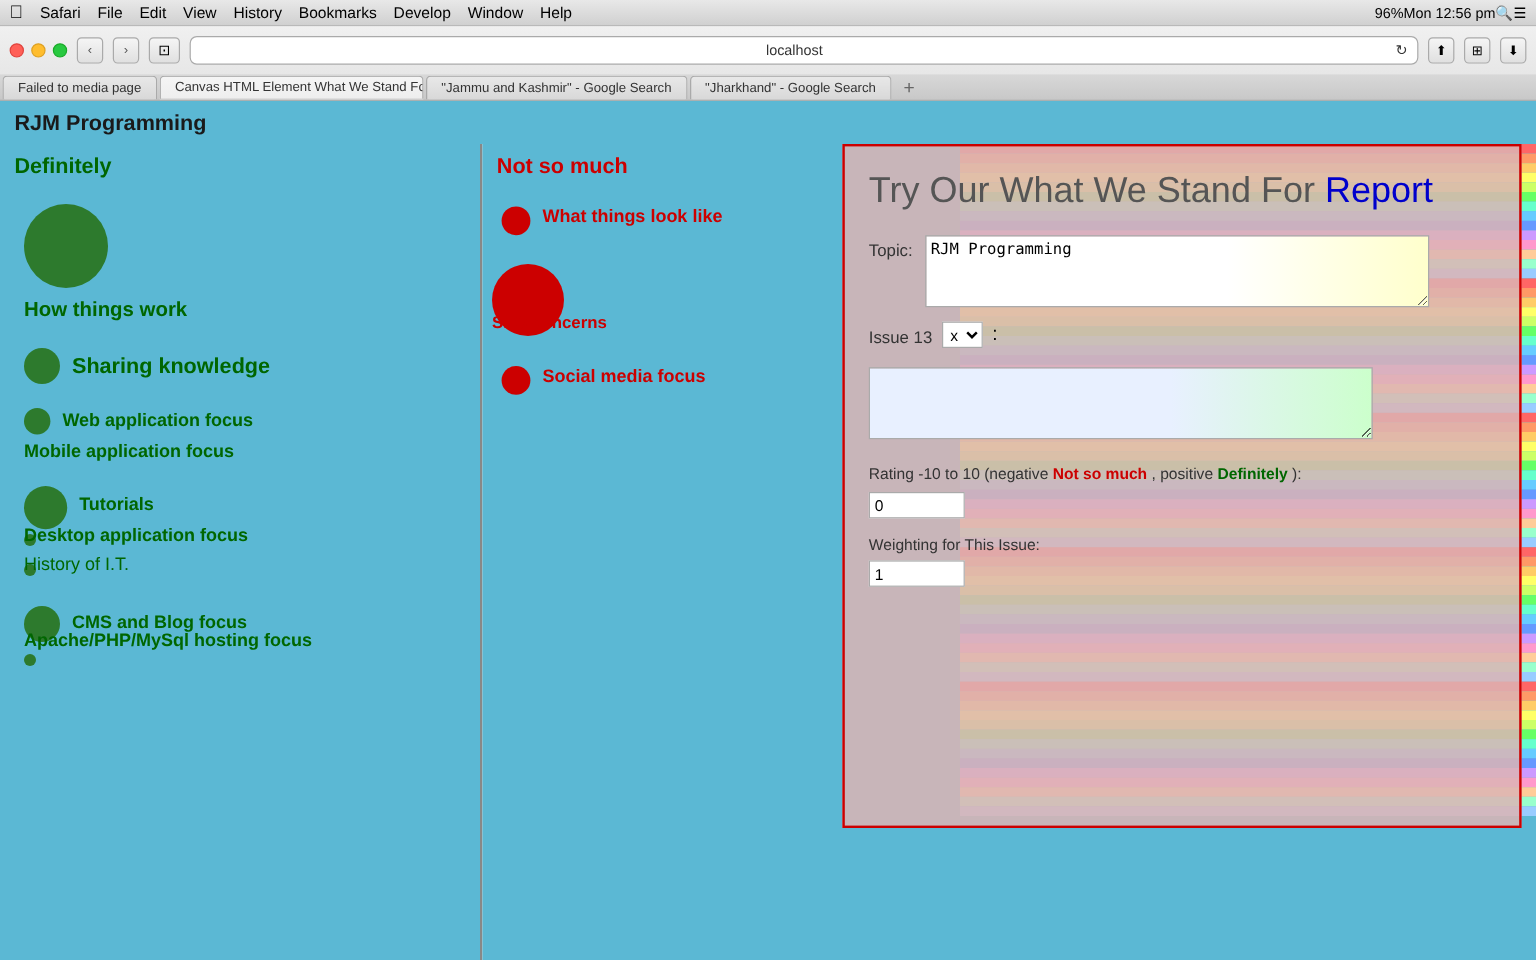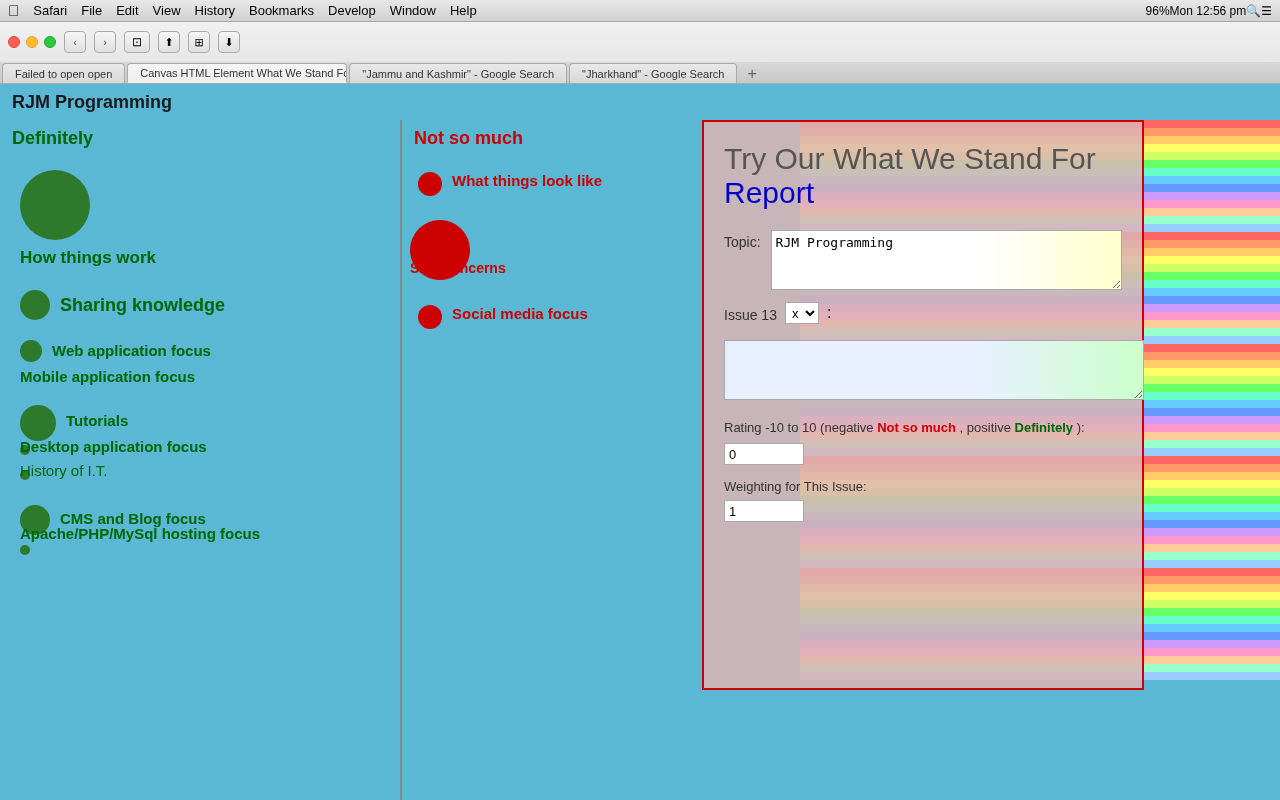--- a/index.html
+++ b/index.html
@@ -202,21 +202,21 @@
     }
     .stripe {
       height: 8px;
       width: 100%;
     }
 
     
     .modal-overlay {
       position: absolute;
       top: 0; left: 300px;
-      width: 442px;
+      width: 566px;
       height: 570px;
       background: rgba(220, 180, 180, 0.85);
       border: 2px solid #cc0000;
       z-index: 10;
       padding: 20px;
     }
     .modal-title {
       font-size: 30px;
       font-weight: normal;
       color: #555;
@@ -361,28 +361,32 @@
 <div class="browser-chrome">
   <div class="browser-toolbar">
     <div class="traffic-lights">
       <div class="tl tl-red"></div>
       <div class="tl tl-yellow"></div>
       <div class="tl tl-green"></div>
     </div>
     <div class="nav-btn">‹</div>
     <div class="nav-btn">›</div>
     <div class="sidebar-btn">⊡</div>
+    <div class="address-bar">
+      <span class="address-text">localhost</span>
+      <span>↻</span>
+    </div>
     <div class="browser-action-btn">⬆</div>
     <div class="browser-action-btn">⊞</div>
     <div class="browser-action-btn">⬇</div>
   </div>
 
   <div class="tabs-bar">
     <div class="tab">
-      <span>Failed to open open</span>
+      <span>Failed to media page</span>
     </div>
     <div class="tab active">
       <span>Canvas HTML Element What We Stand For Primer...</span>
     </div>
     <div class="tab">
       <span>"Jammu and Kashmir" - Google Search</span>
     </div>
     <div class="tab">
       <span>"Jharkhand" - Google Search</span>
     </div>

